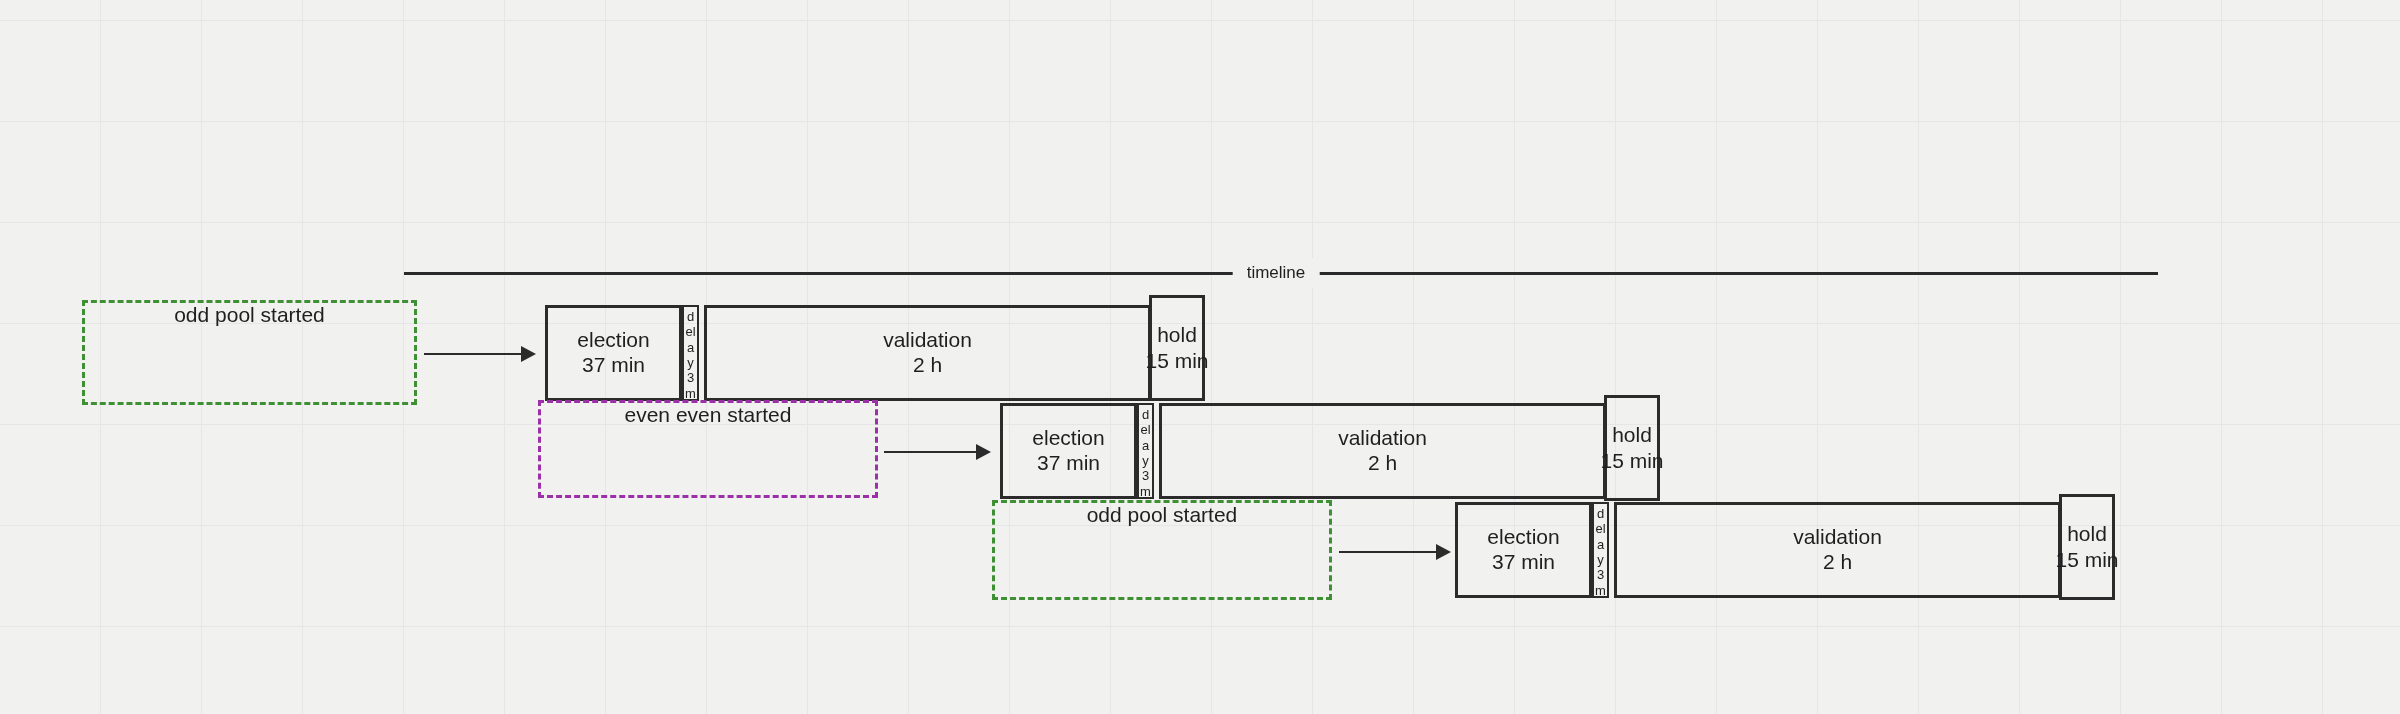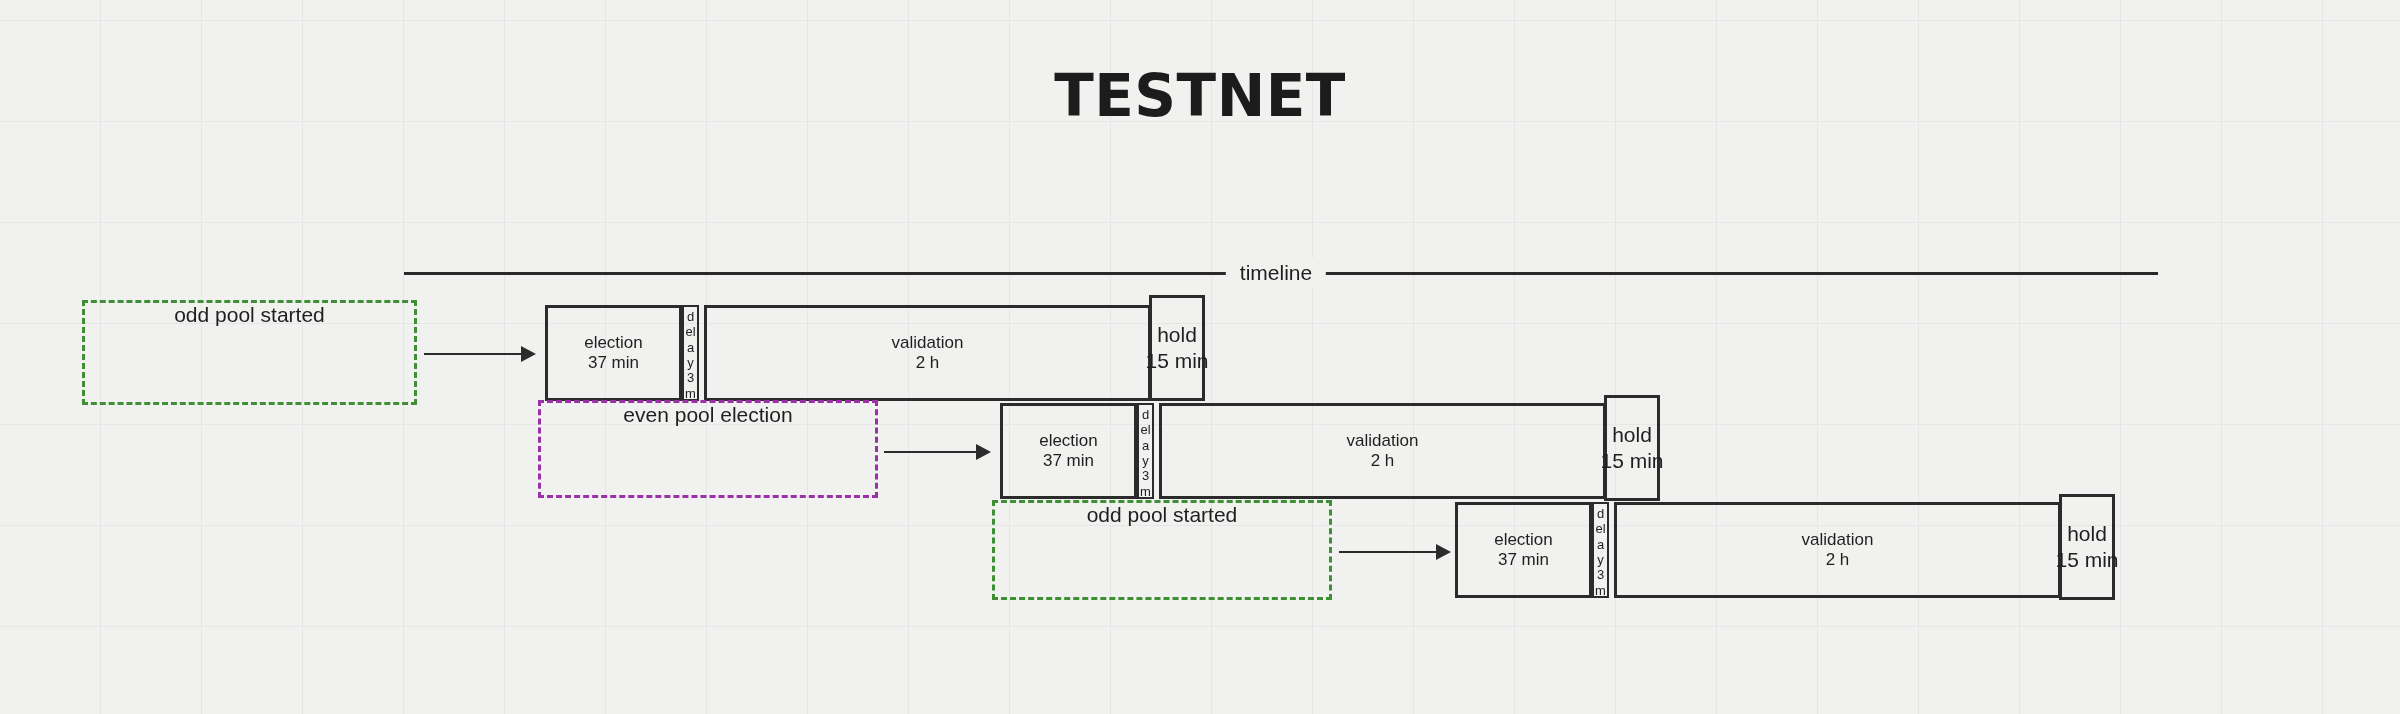--- a/index.html
+++ b/index.html
@@ -44,36 +44,36 @@
     height: 3px;
     background: #2a2a2a;
   }
   .timeline-label {
     position: absolute;
     top: 258px;
     left: 1276px;
     transform: translateX(-50%);
     background: #f1f1f0;
     padding: 0 14px;
-    font-size: 21px;
+    font-size: 17px;
     color: #1f1f1f;
     line-height: 30px;
   }
 
   
   .phase-box {
     position: absolute;
     box-sizing: border-box;
     border: 3px solid #2b2b2b;
     background: transparent;
     display: flex;
     flex-direction: column;
     align-items: center;
     justify-content: center;
-    font-size: 17px;
+    font-size: 21px;
     color: #1f1f1f;
     line-height: 1.18;
     text-align: center;
   }
   .phase-box .ln { display: block; white-space: nowrap; }
 
   .phase-box.delay {
     border-width: 2px;
     font-size: 13px;
     line-height: 1.18;
@@ -123,21 +123,20 @@
     border-top: 8px solid transparent;
     border-bottom: 8px solid transparent;
     border-left: 15px solid #2b2b2b;
   }
 </style>
 </head>
 <body>
 
 <div id="stage">
 
-  <div class="page-title">TESTNET</div>
 
   <div class="timeline-axis"></div>
   <div class="timeline-label">timeline</div>
 
   <div class="event-box green" style="left:82px; top:300px; width:335px; height:105px;">
     <span>odd pool started</span>
   </div>
   <div class="arrow" style="left:424px; top:353px; width:110px;"></div>
 
   <div class="phase-box" style="left:545px; top:305px; width:137px; height:96px;">
@@ -153,21 +152,21 @@
     <span class="ln">validation</span>
     <span class="ln">2 h</span>
   </div>
 
   <div class="phase-box hold" style="left:1149px; top:295px; width:56px; height:106px;">
     <span class="ln">hold</span>
     <span class="ln">15 min</span>
   </div>
 
   <div class="event-box purple" style="left:538px; top:400px; width:340px; height:98px;">
-    <span>even pool election</span>
+    <span>even even started</span>
   </div>
   <div class="arrow" style="left:884px; top:451px; width:105px;"></div>
 
   <div class="phase-box" style="left:1000px; top:403px; width:137px; height:96px;">
     <span class="ln">election</span>
     <span class="ln">37 min</span>
   </div>
 
   <div class="phase-box delay" style="left:1137px; top:403px; width:17px; height:96px;">
     <span class="ln">delay 3 min</span>

